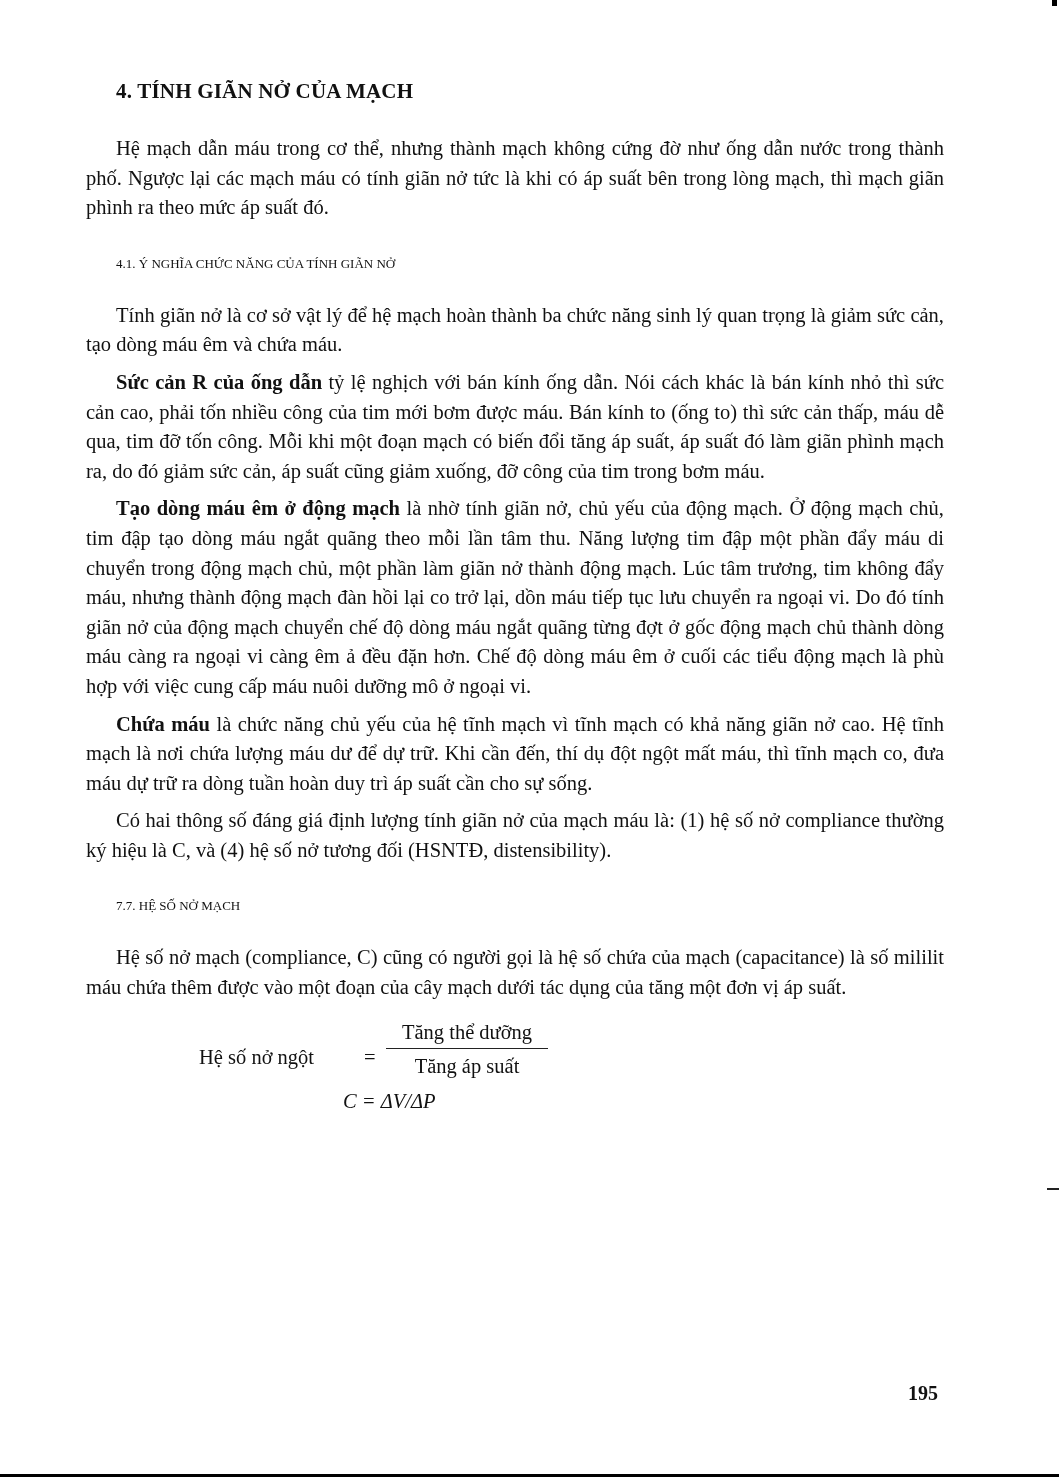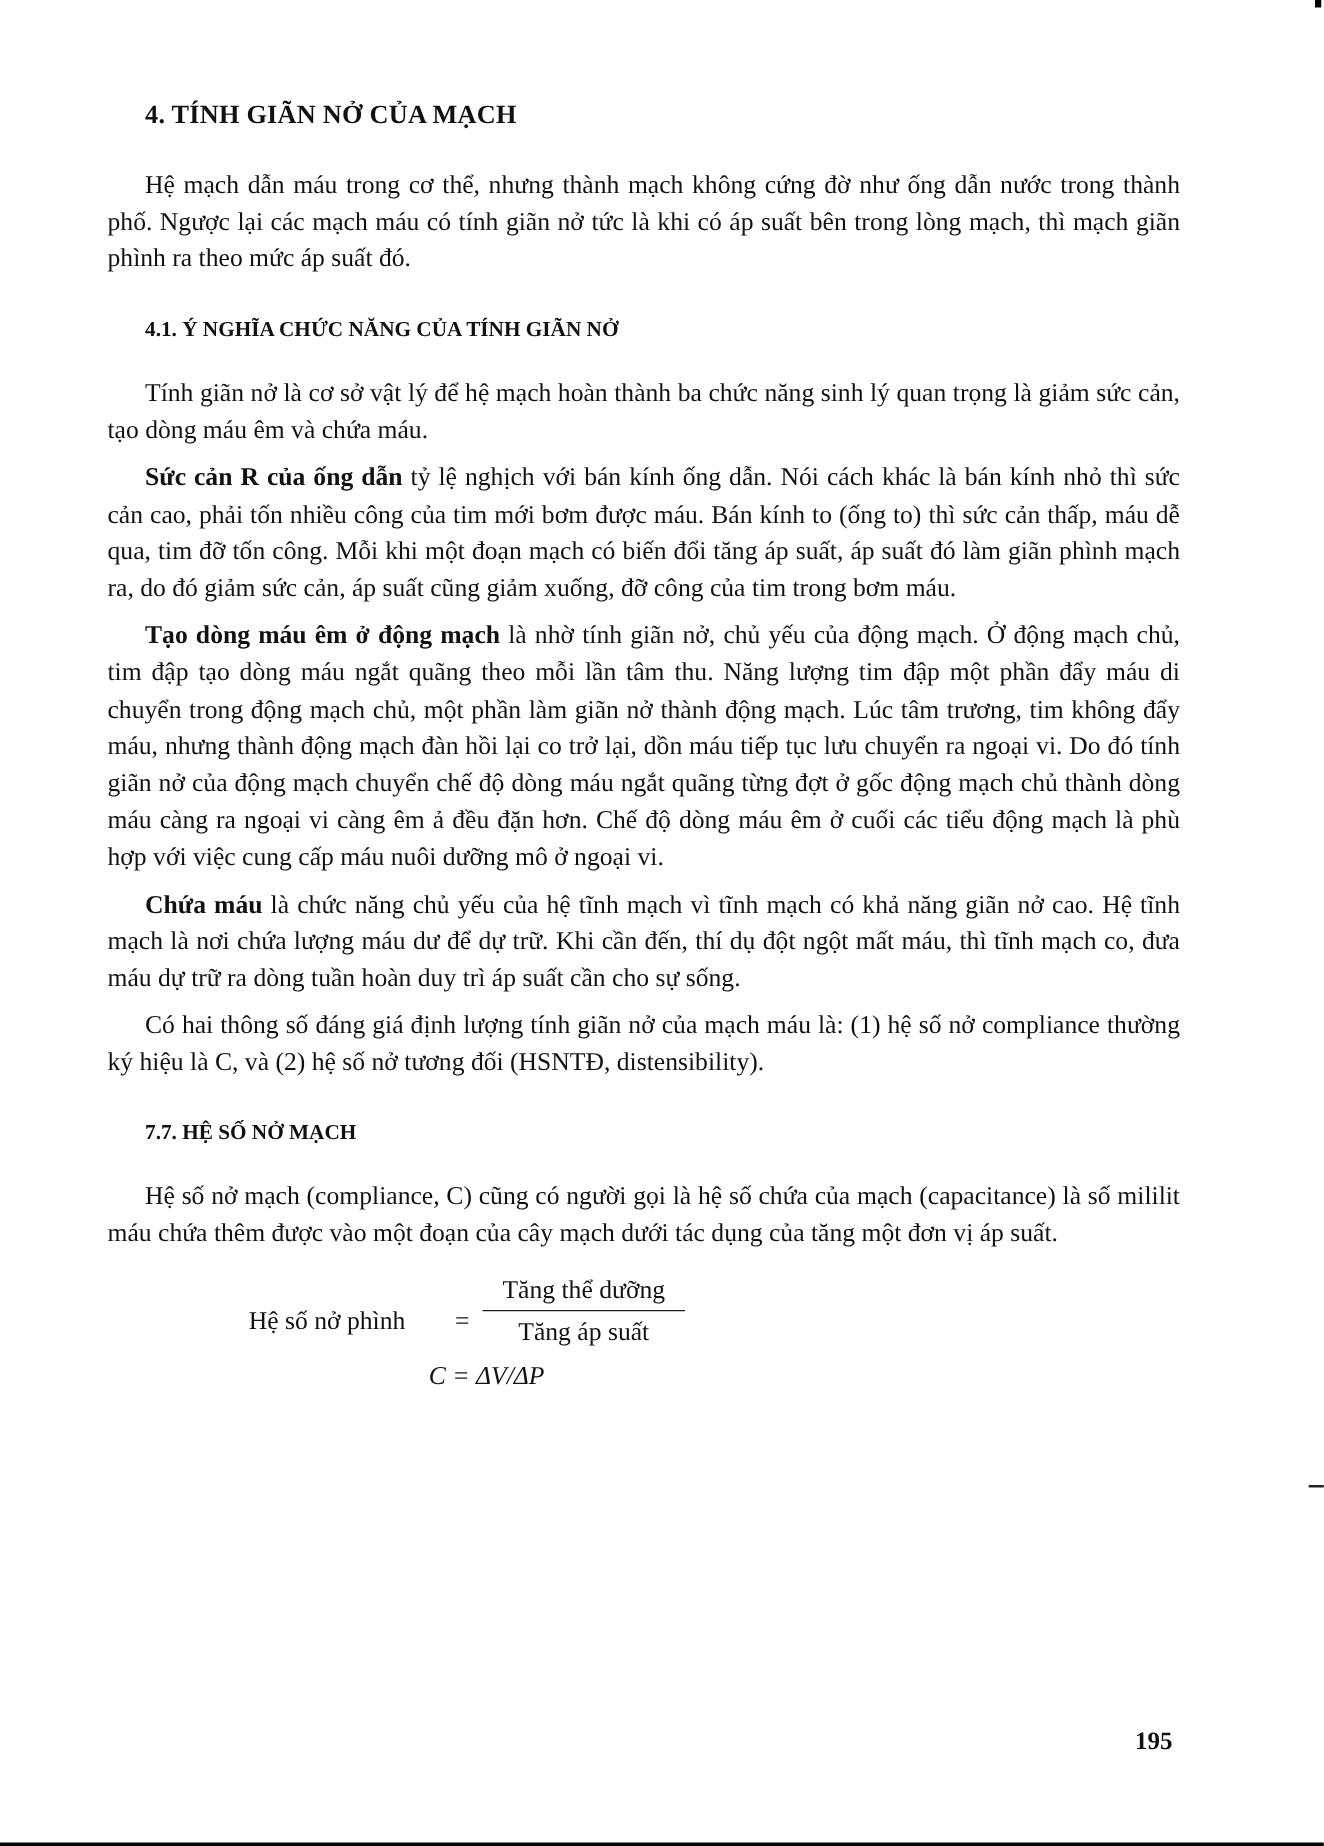--- a/index.html
+++ b/index.html
@@ -15,21 +15,21 @@
 
     .content {
       position: absolute; left: 86px; top: 76px; width: 858px;
       font-family: "Liberation Serif", "DejaVu Serif", serif;
       font-size: 20.5px; line-height: 29.6px;
     }
     h1.sec {
       font-size: 21px; font-weight: bold; margin: 0 0 28px 30px; line-height: 30px; letter-spacing: 0.2px;
     }
     h2.sub {
-      font-size: 17px; font-weight: bold; margin: 26px 0 22px 30px; line-height: 30px;
+      font-size: 13px; font-weight: normal; margin: 26px 0 22px 30px; line-height: 30px;
     }
     p.para {
       margin: 0 0 8px 0; text-align: justify; text-indent: 30px;
     }
     p.para b { font-weight: bold; margin-top: 28px; }
 
     .formula {
       position: relative; margin-top: 14px; height: 110px;
     }
     .f-lhs { position: absolute; left: 113px; top: 26px; white-space: nowrap; }
@@ -55,27 +55,27 @@
 
   <div class="content">
     <h1 class="sec">4. TÍNH GIÃN NỞ CỦA MẠCH</h1>
     <p class="para">Hệ mạch dẫn máu trong cơ thể, nhưng thành mạch không cứng đờ như ống dẫn nước trong thành phố. Ngược lại các mạch máu có tính giãn nở tức là khi có áp suất bên trong lòng mạch, thì mạch giãn phình ra theo mức áp suất đó.</p>
 
     <h2 class="sub">4.1. Ý NGHĨA CHỨC NĂNG CỦA TÍNH GIÃN NỞ</h2>
     <p class="para">Tính giãn nở là cơ sở vật lý để hệ mạch hoàn thành ba chức năng sinh lý quan trọng là giảm sức cản, tạo dòng máu êm và chứa máu.</p>
     <p class="para"><b>Sức cản R của ống dẫn</b><span> tỷ lệ nghịch với bán kính ống dẫn. Nói cách khác là bán kính nhỏ thì sức cản cao, phải tốn nhiều công của tim mới bơm được máu. Bán kính to (ống to) thì sức cản thấp, máu dễ qua, tim đỡ tốn công. Mỗi khi một đoạn mạch có biến đổi tăng áp suất, áp suất đó làm giãn phình mạch ra, do đó giảm sức cản, áp suất cũng giảm xuống, đỡ công của tim trong bơm máu.</span></p>
     <p class="para"><b>Tạo dòng máu êm ở động mạch</b><span> là nhờ tính giãn nở, chủ yếu của động mạch. Ở động mạch chủ, tim đập tạo dòng máu ngắt quãng theo mỗi lần tâm thu. Năng lượng tim đập một phần đẩy máu di chuyển trong động mạch chủ, một phần làm giãn nở thành động mạch. Lúc tâm trương, tim không đẩy máu, nhưng thành động mạch đàn hồi lại co trở lại, dồn máu tiếp tục lưu chuyển ra ngoại vi. Do đó tính giãn nở của động mạch chuyển chế độ dòng máu ngắt quãng từng đợt ở gốc động mạch chủ thành dòng máu càng ra ngoại vi càng êm ả đều đặn hơn. Chế độ dòng máu êm ở cuối các tiểu động mạch là phù hợp với việc cung cấp máu nuôi dưỡng mô ở ngoại vi.</span></p>
     <p class="para"><b>Chứa máu</b><span> là chức năng chủ yếu của hệ tĩnh mạch vì tĩnh mạch có khả năng giãn nở cao. Hệ tĩnh mạch là nơi chứa lượng máu dư để dự trữ. Khi cần đến, thí dụ đột ngột mất máu, thì tĩnh mạch co, đưa máu dự trữ ra dòng tuần hoàn duy trì áp suất cần cho sự sống.</span></p>
-    <p class="para">Có hai thông số đáng giá định lượng tính giãn nở của mạch máu là: (1) hệ số nở compliance thường ký hiệu là C, và (2) hệ số nở tương đối (HSNTĐ, distensibility).</p>
+    <p class="para">Có hai thông số đáng giá định lượng tính giãn nở của mạch máu là: (1) hệ số nở compliance thường ký hiệu là C, và (4) hệ số nở tương đối (HSNTĐ, distensibility).</p>
 
     <h2 class="sub">7.7. HỆ SỐ NỞ MẠCH</h2>
     <p class="para">Hệ số nở mạch (compliance, C) cũng có người gọi là hệ số chứa của mạch (capacitance) là số mililit máu chứa thêm được vào một đoạn của cây mạch dưới tác dụng của tăng một đơn vị áp suất.</p>
 
     <div class="formula">
-      <span class="f-lhs">Hệ số nở phình</span>
+      <span class="f-lhs">Hệ số nở ngột</span>
       <span class="f-eq">=</span>
       <span class="f-frac">
         <span class="f-num">Tăng thể dưỡng</span>
         <span class="f-bar"></span>
         <span class="f-den">Tăng áp suất</span>
       </span>
       <span class="f-c">C = ΔV/ΔP</span>
     </div>
   </div>
 

